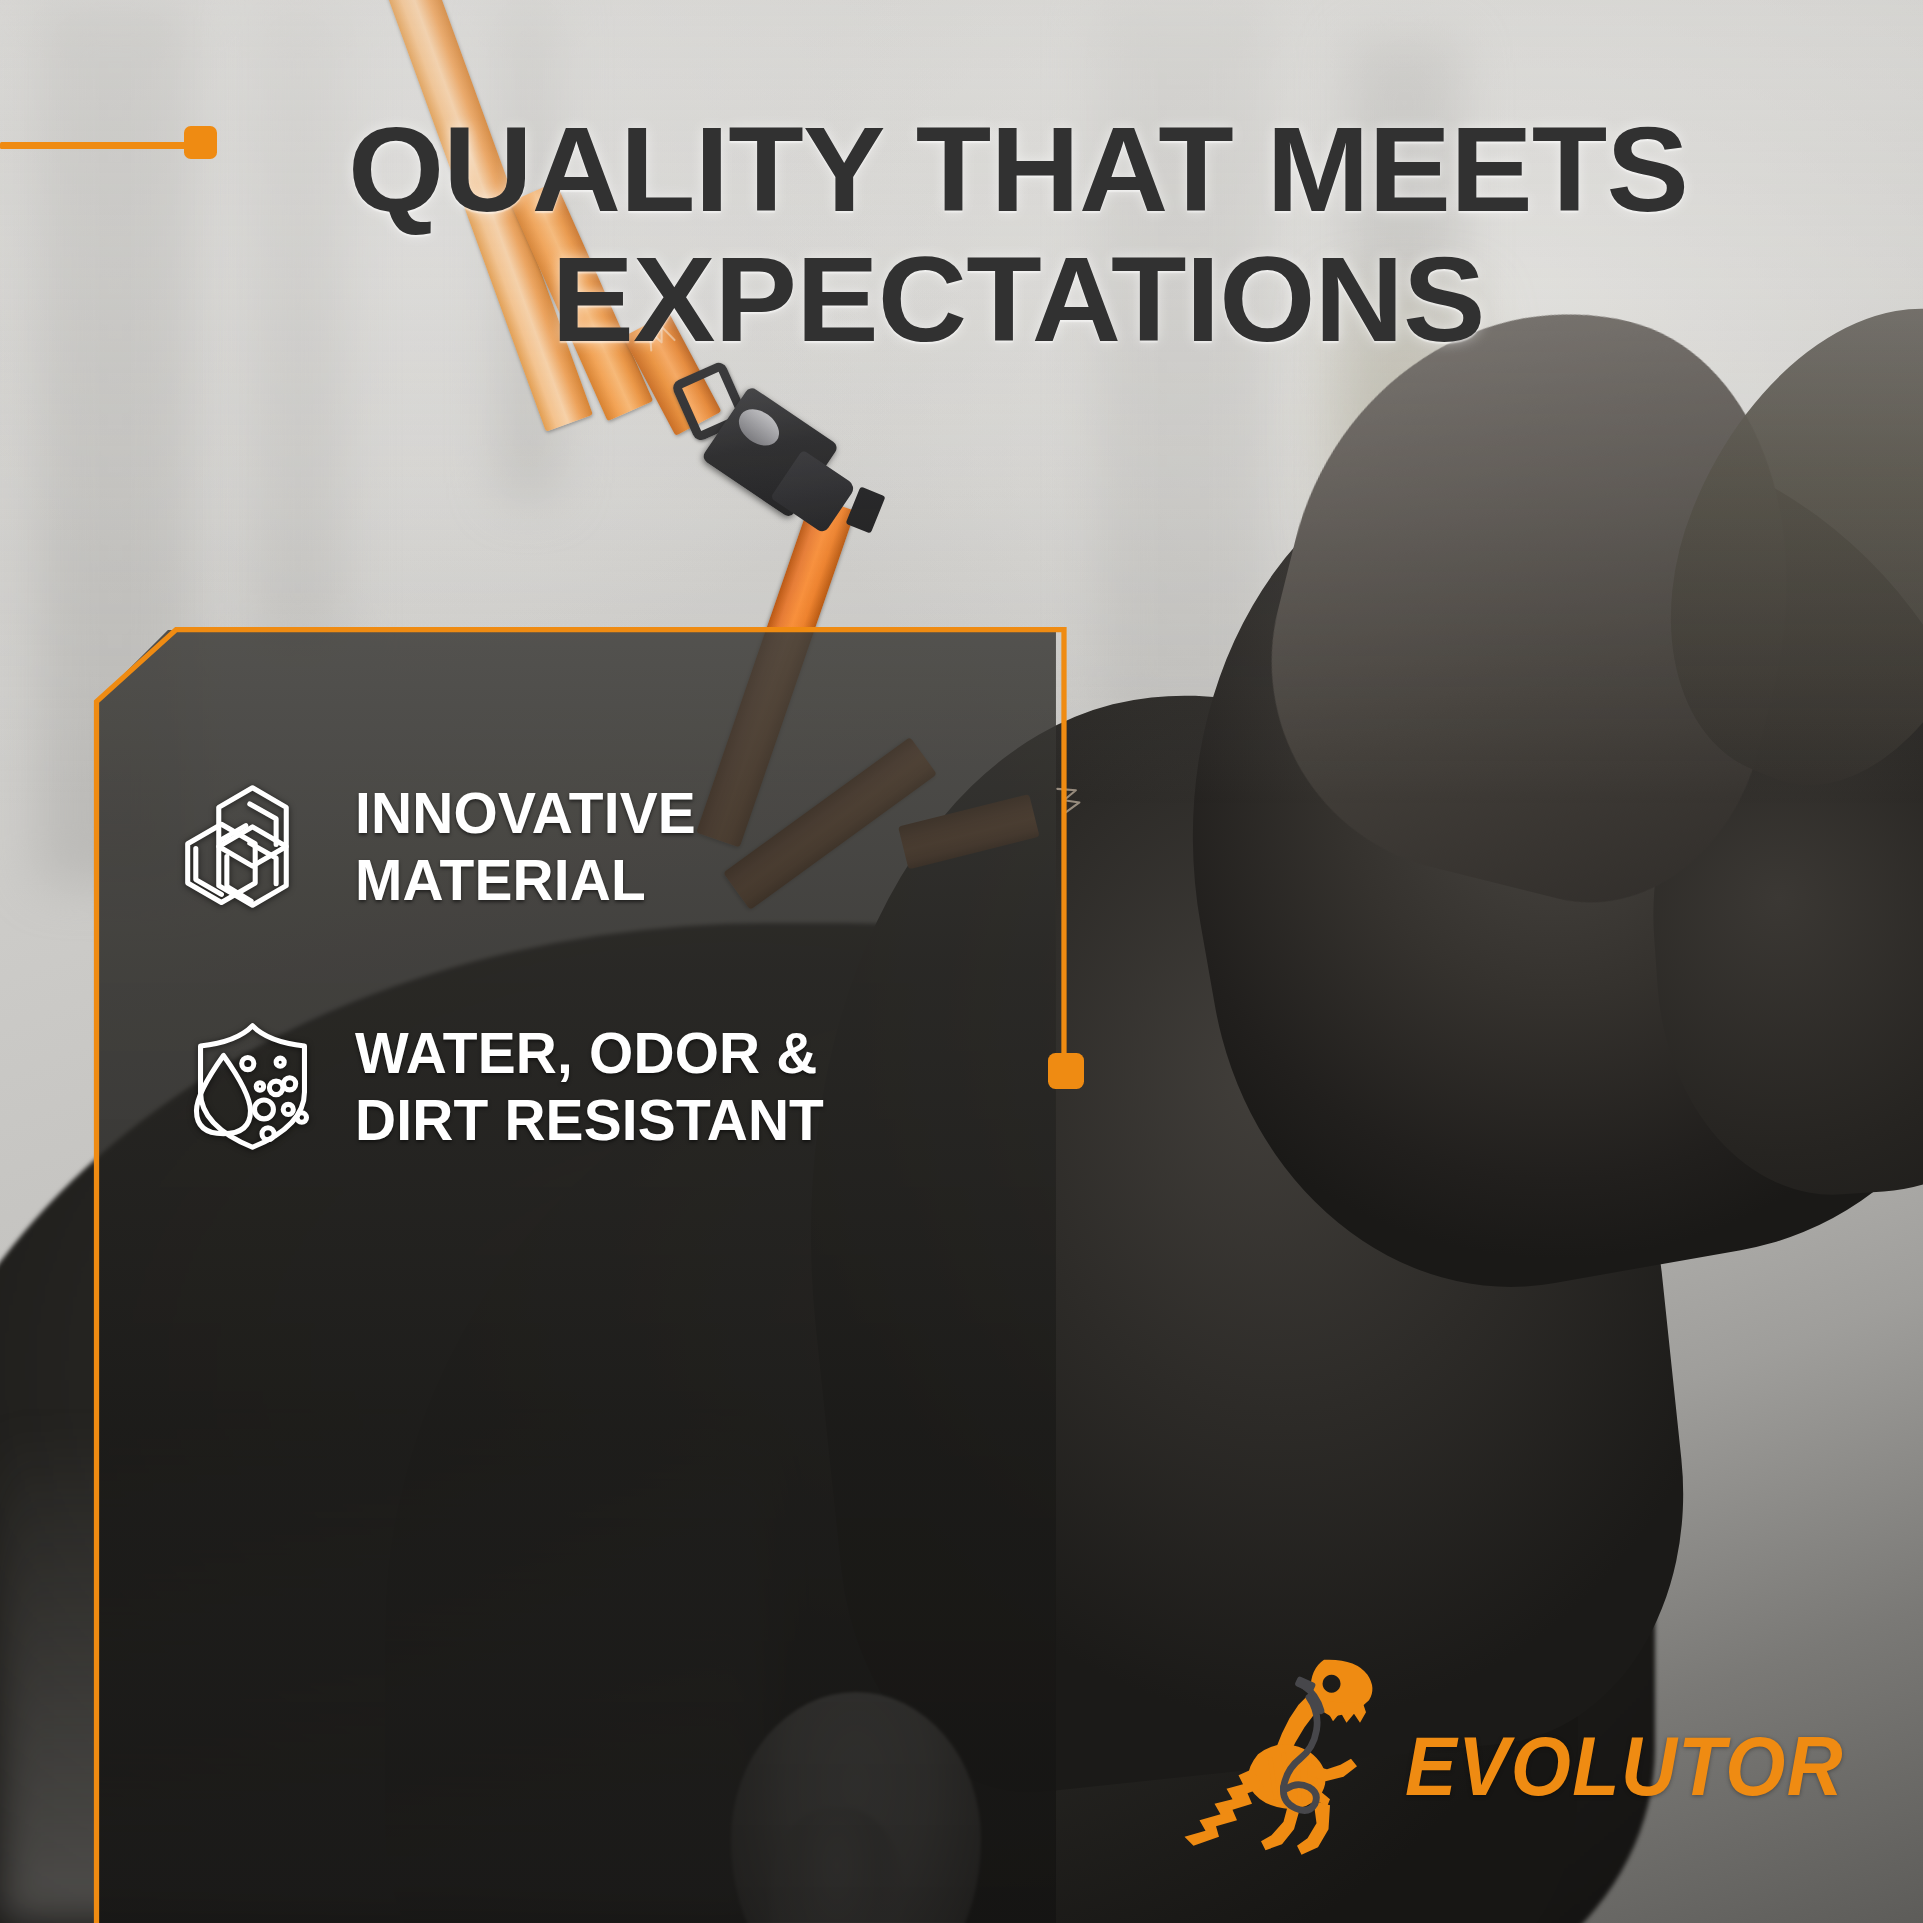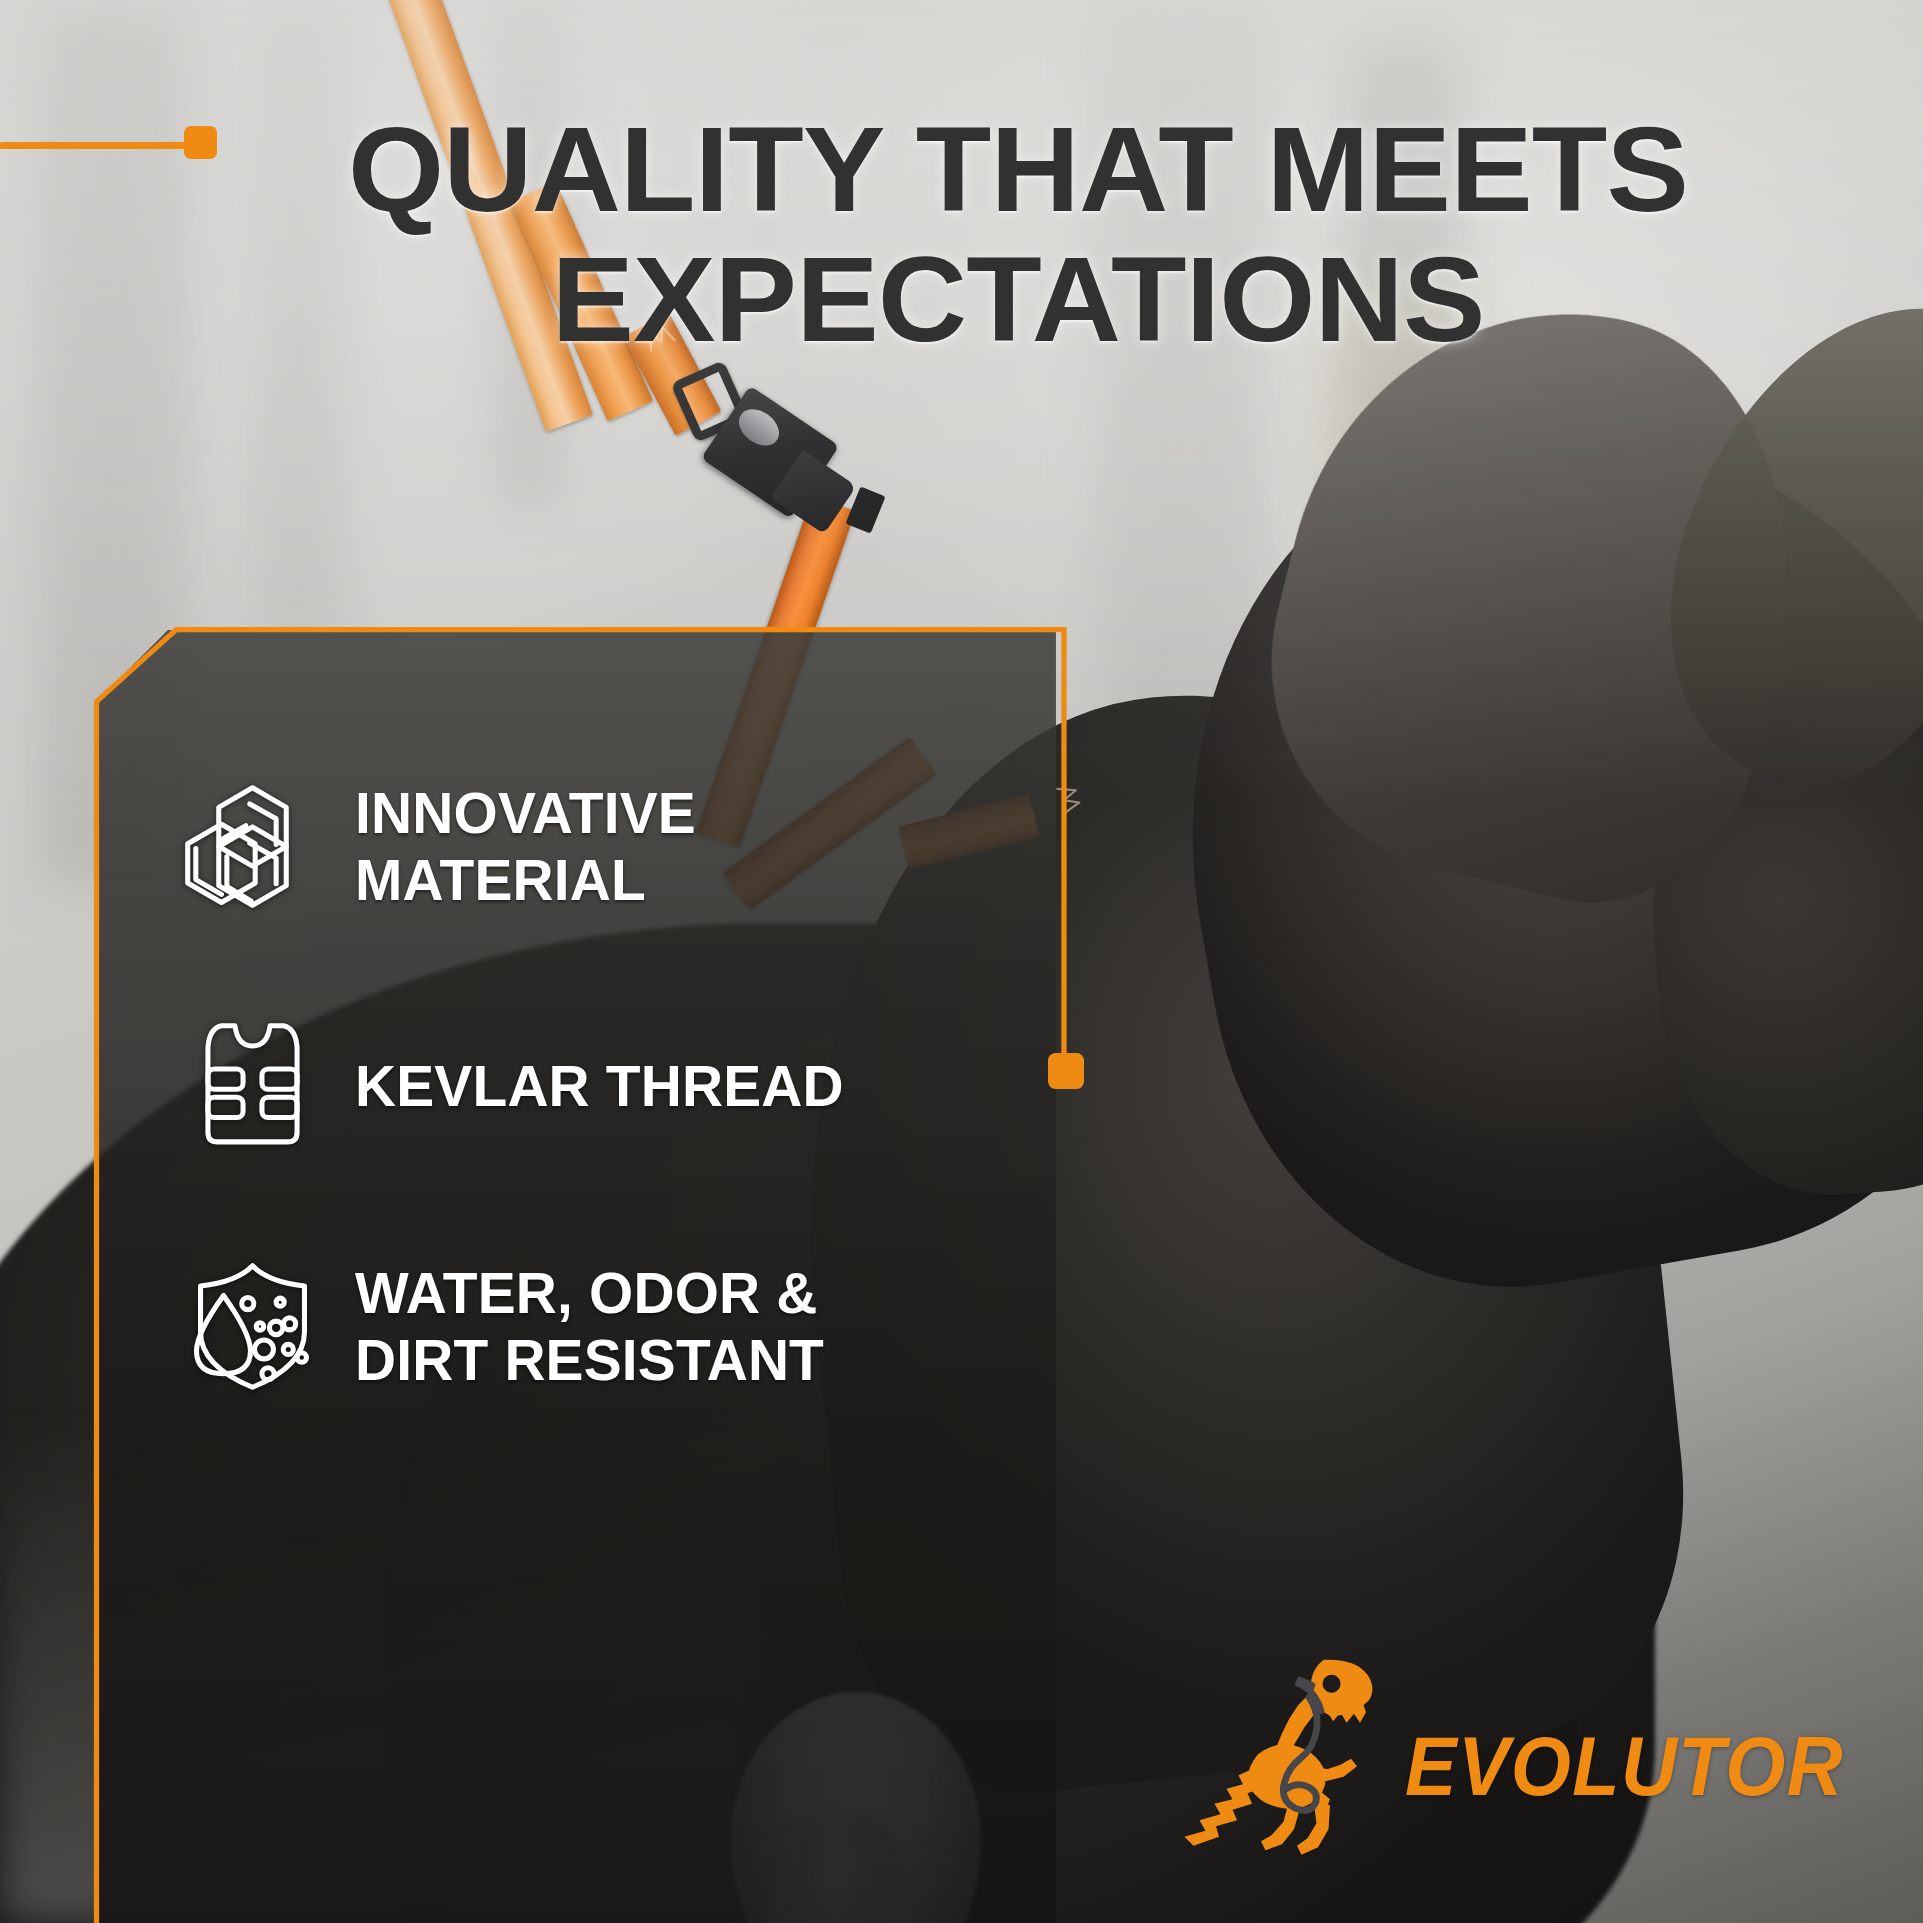--- a/index.html
+++ b/index.html
@@ -368,39 +368,20 @@
         </svg>
       </span>
       <span class="txt">
         <span>INNOVATIVE</span><br>
         <span>MATERIAL</span>
       </span>
     </div>
 
 
 
-    <div class="feature">
-      <span class="ic">
-        <svg viewBox="0 0 180 200">
-          <g fill="none" stroke="#ffffff" stroke-width="7.5" stroke-linejoin="round" stroke-linecap="round">
-            <path d="M44 10 L64 10 Q68 40 90 40 Q112 40 116 10 L136 10
-                     Q154 14 156 42 L156 74
-                     L156 168 Q156 182 142 182 L38 182 Q24 182 24 168 L24 74
-                     L24 42 Q26 14 44 10 Z"></path>
-            <rect x="24" y="74" width="52" height="30" rx="9"></rect>
-            <rect x="24" y="116" width="52" height="30" rx="9"></rect>
-            <rect x="104" y="74" width="52" height="30" rx="9"></rect>
-            <rect x="104" y="116" width="52" height="30" rx="9"></rect>
-          </g>
-        </svg>
-      </span>
-      <span class="txt">
-        <span>KEVLAR THREAD</span>
-      </span>
-    </div>
 
     <div class="feature">
       <span class="ic">
         <svg viewBox="0 0 190 200">
           <g fill="none" stroke="#ffffff" stroke-width="7.5" stroke-linejoin="round" stroke-linecap="round">
             <path d="M95 10 Q72 34 18 40 L18 108 Q18 158 95 190 Q172 158 172 108 L172 40 Q118 34 95 10 Z"></path>
             <path d="M52 54 Q12 110 12 136 Q12 170 52 170 Q92 170 92 136 Q92 110 52 54 Z"></path>
             <circle cx="88" cy="66" r="9"></circle>
             <circle cx="136" cy="64" r="6"></circle>
             <circle cx="150" cy="96" r="9"></circle>

